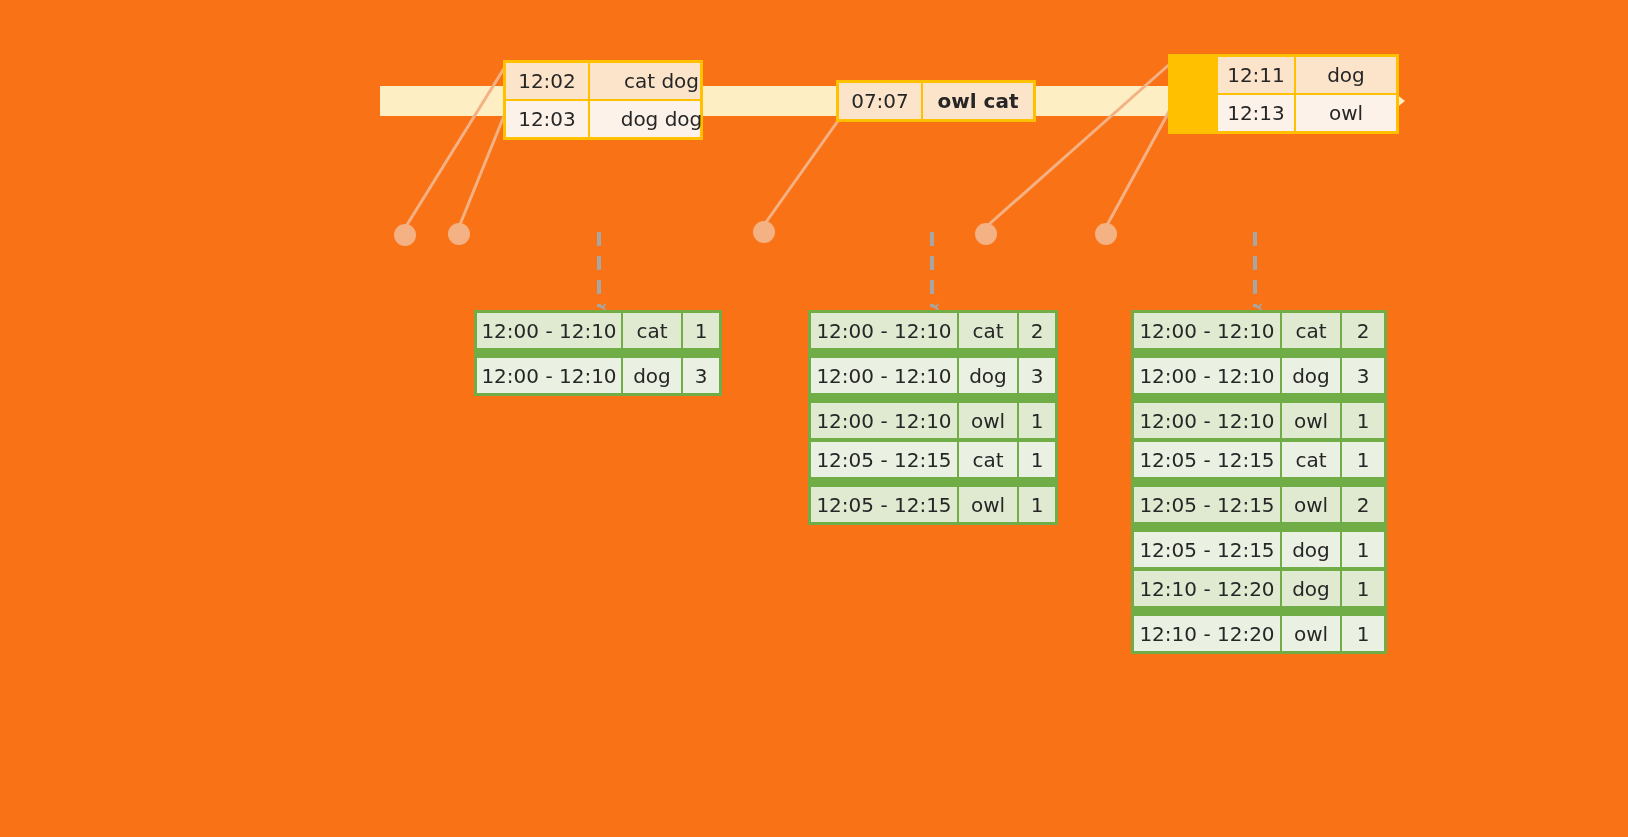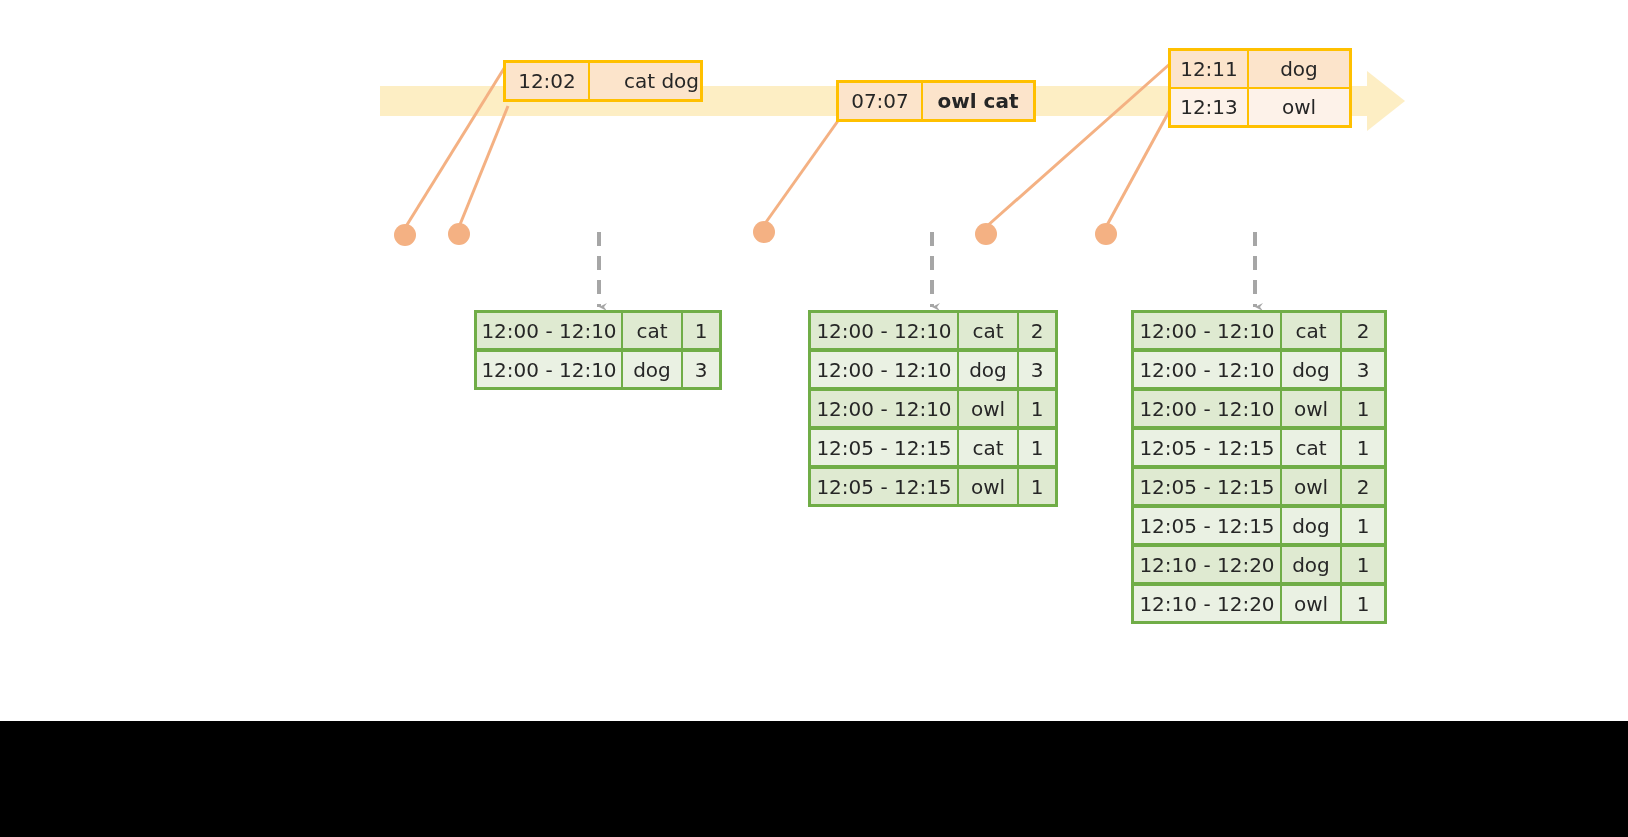--- a/index.html
+++ b/index.html
@@ -6,22 +6,22 @@
   html, body {
     margin: 0; padding: 0;
     background: #000000;
     width: 1628px; height: 837px;
     overflow: hidden;
     font-family: "DejaVu Sans", sans-serif;
   }
   #stage {
     position: relative;
     width: 1628px;
-    height: 721px;
-    background: #ffffff;
+    height: 837px;
+    background: #f97316;
   }
   #wires {
     position: absolute;
     left: 0; top: 0;
     width: 1628px; height: 837px;
     pointer-events: none;
   }
 
   
   .timeline-bar {
@@ -70,34 +70,34 @@
   .ev-words { width: 110px; }
 
   #event-group-1 { left: 503px; top: 60px; }
   #event-group-1 .ev-time  { width: 82px; }
   #event-group-1 .ev-words { width: 110px; padding-left: 33px; }
 
   #event-group-2 { left: 836px; top: 80px; }
   #event-group-2 .ev-time  { width: 82px; }
   #event-group-2 .ev-words { width: 110px; font-weight: bold; }
 
-  #event-group-3 { left: 1168px; top: 48px; }
+  #event-group-3 { left: 1168px; top: 54px; padding-left: 47px; }
   #event-group-3 .ev-time  { width: 76px; }
   #event-group-3 .ev-words { width: 100px; }
 
   
   .result-table {
     position: absolute;
     border: 3px solid #70ad47;
     background: #70ad47;
     display: flex;
     flex-direction: column;
     gap: 2px;
   }
-  .result-group { display: flex; flex-direction: column; gap: 4px; }
+  .result-group { display: flex; flex-direction: column; gap: 10px; }
   .result-group + .result-group { margin-top: 2px; border-radius: 27px; }
   .result-row {
     display: flex;
     gap: 2px;
     height: 35px;
   }
   .result-cell {
     display: flex;
     align-items: center;
     justify-content: center;
@@ -154,20 +154,24 @@
         <circle cx="986" cy="234" r="11" fill="#f4b183"></circle>
         <circle cx="1106" cy="234" r="11" fill="#f4b183"></circle>
       </g>
   </svg>
 
   <div class="event-group" id="event-group-1">
     <div class="event-row shade">
       <div class="event-cell ev-time">12:02</div>
       <div class="event-cell ev-words">cat dog</div>
     </div>
+    <div class="event-row plain">
+      <div class="event-cell ev-time">12:03</div>
+      <div class="event-cell ev-words">dog dog</div>
+    </div>
   </div>
 
   <div class="event-group" id="event-group-2">
     <div class="event-row shade">
       <div class="event-cell ev-time">07:07</div>
       <div class="event-cell ev-words">owl cat</div>
     </div>
   </div>
 
   <div class="event-group" id="event-group-3">

